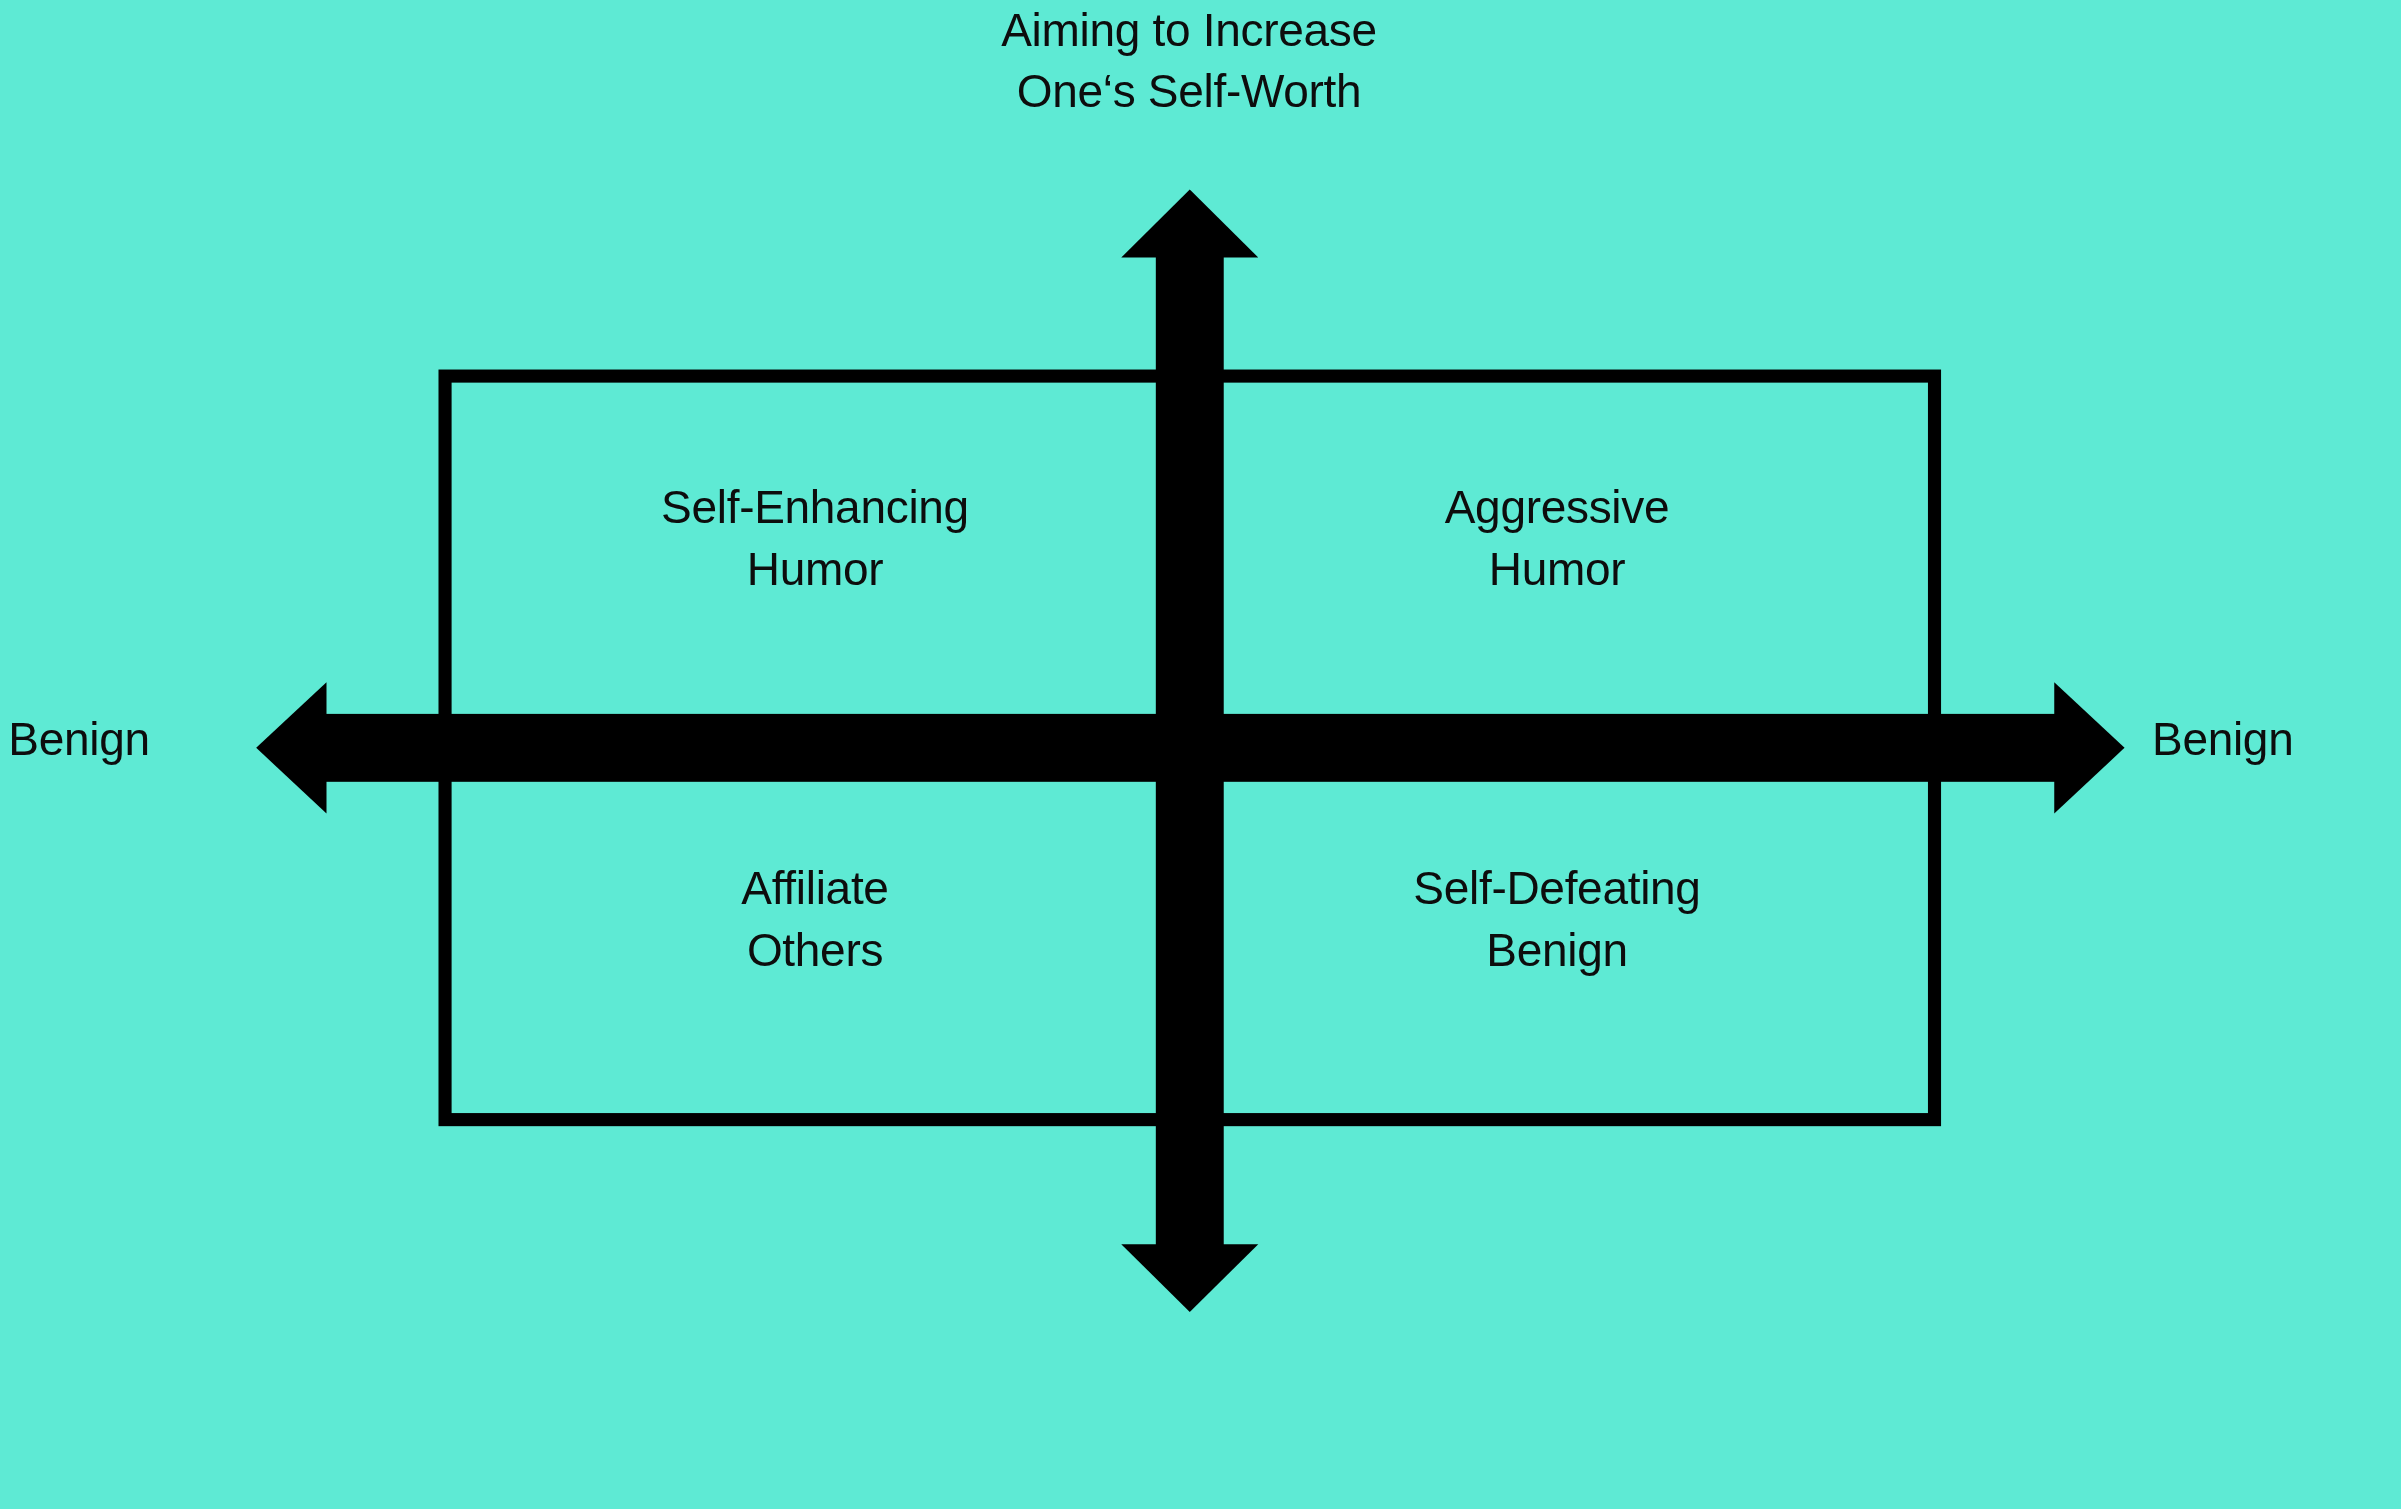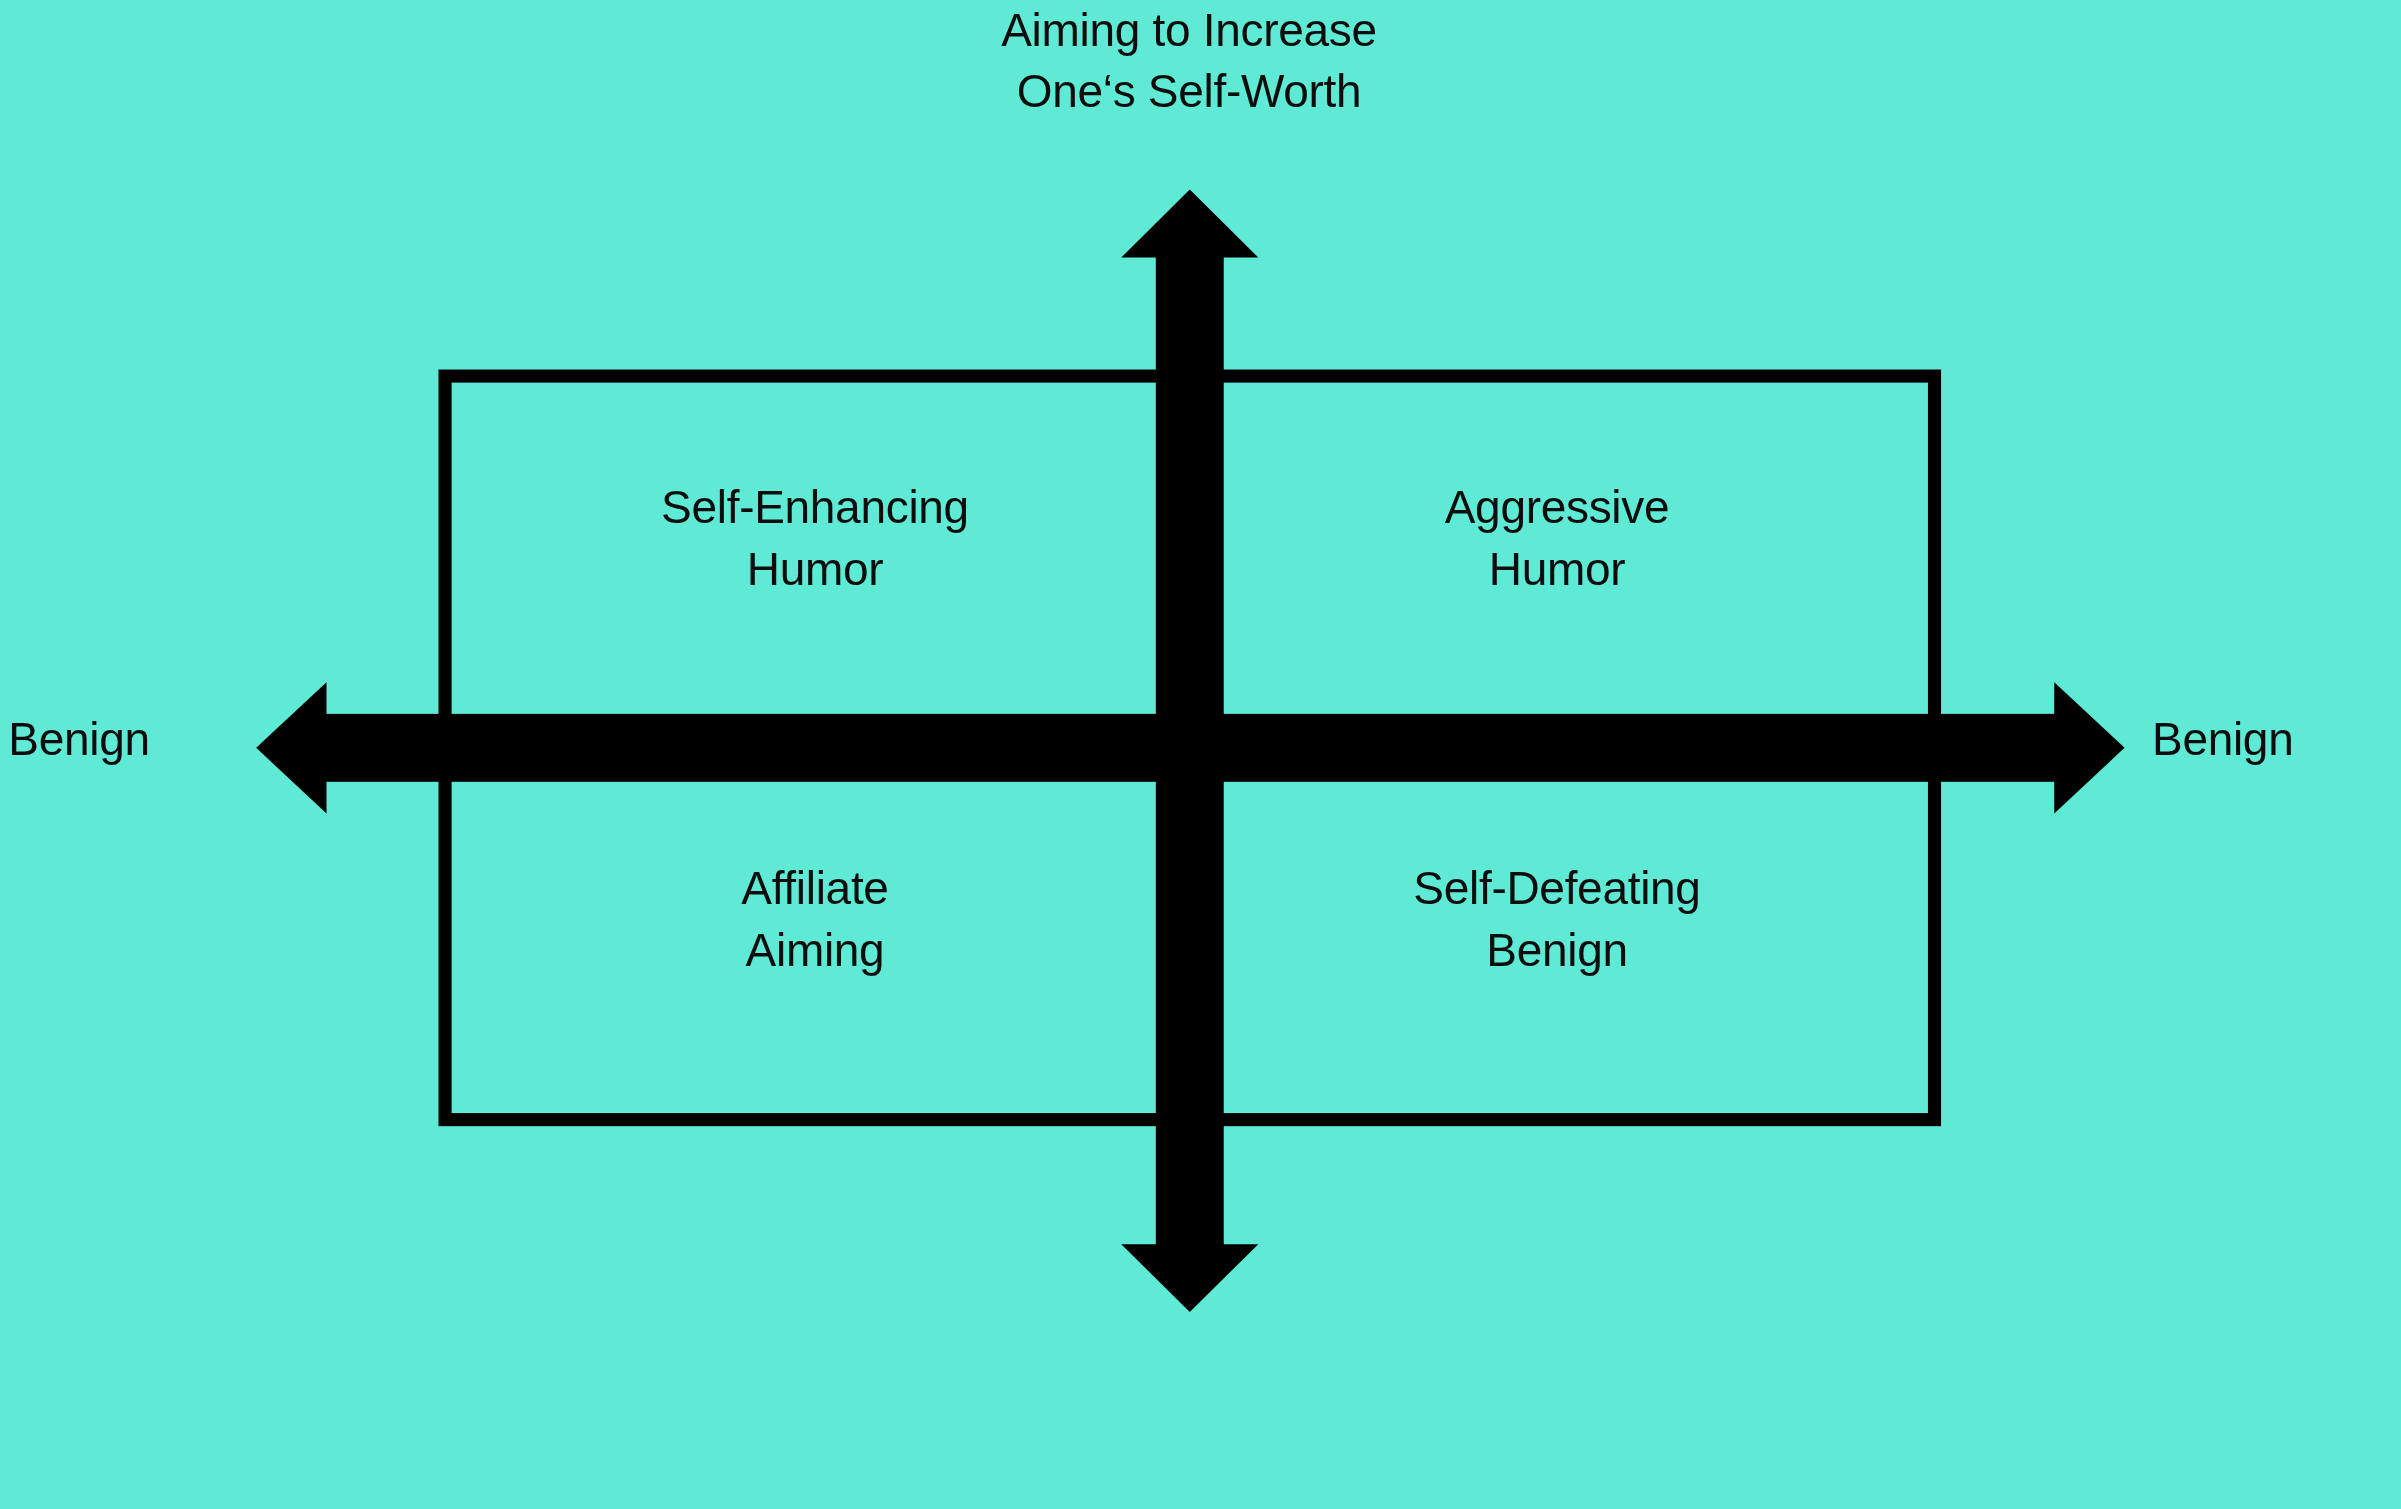--- a/index.html
+++ b/index.html
@@ -123,19 +123,19 @@
 
   <div class="txt" id="right-axis-label">Benign</div>
 
   <div class="txt quad-label" id="quad-top-left">Self-Enhancing
 Humor</div>
 
   <div class="txt quad-label" id="quad-top-right">Aggressive
 Humor</div>
 
   <div class="txt quad-label" id="quad-bottom-left">Affiliate
-Aiming</div>
+Others</div>
 
   <div class="txt quad-label" id="quad-bottom-right">Self-Defeating
 Benign</div>
 
 </div>
 
 
 </body></html>

